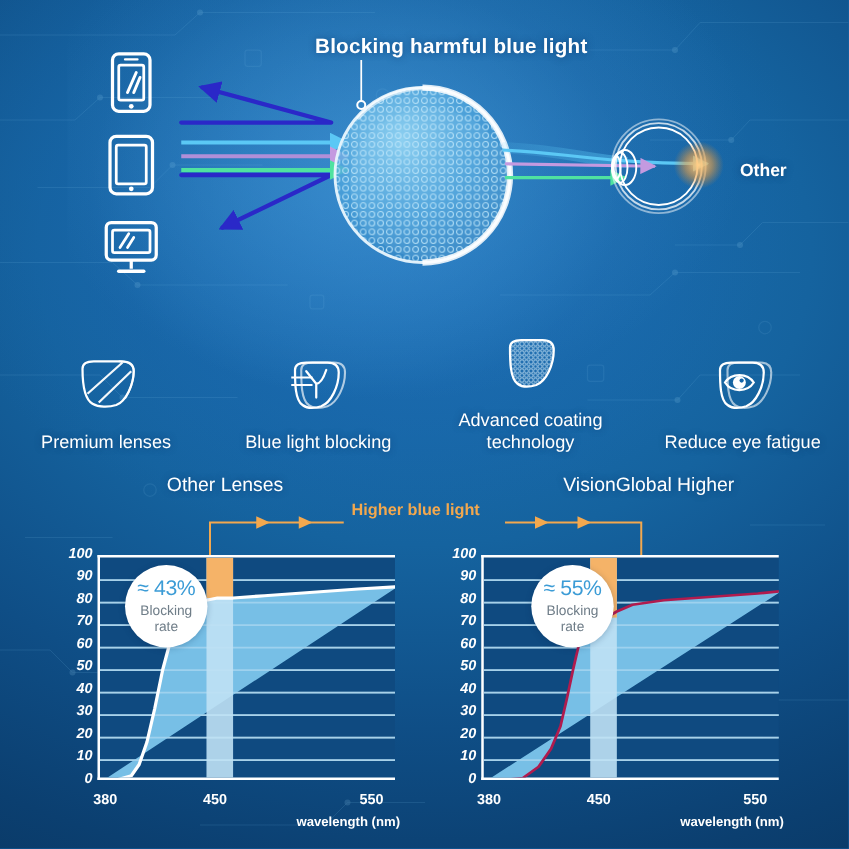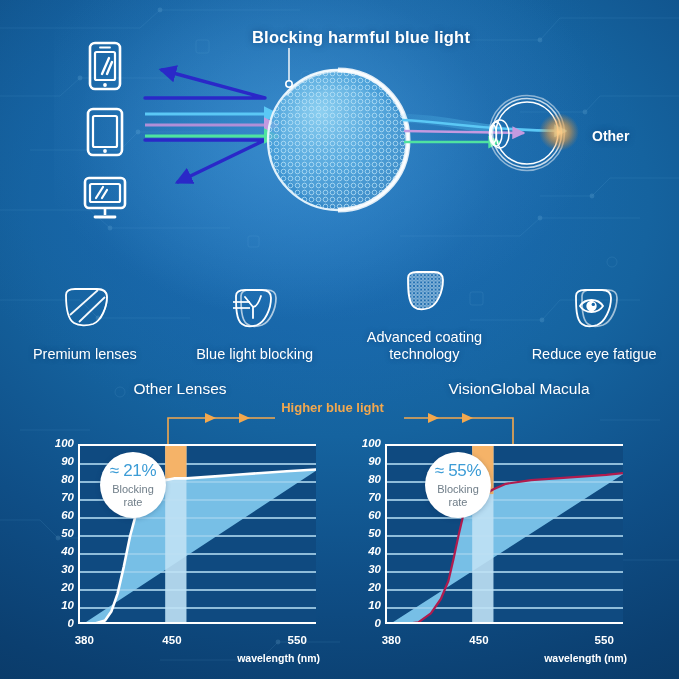--- a/index.html
+++ b/index.html
@@ -385,31 +385,31 @@
             </svg>
         </div>
         <div class="xlabels" id="xl-0">
             <div class="xlab" style="left: 6.26316px; top: 4px;">380</div>
             <div class="xlab" style="left: 93.9474px; top: 4px;">450</div>
             <div class="xlab" style="left: 219.211px; top: 4px;">550</div>
           </div>
         <div class="xaxis-title">wavelength (nm)</div>
 
         <div class="badge" style="left:22px; top:8px;">
-          <div class="badge-pct">≈ 21%</div>
+          <div class="badge-pct">≈ 43%</div>
           <div class="badge-sub">
             <span>Blocking</span><br>
             <span>rate</span>
           </div>
         </div>
       </div>
     </div>
 
     <div class="chart-block chart-right">
-      <div class="chart-title">VisionGlobal Macula</div>
+      <div class="chart-title">VisionGlobal Higher</div>
 
       <div class="plot-wrap">
         <div class="ylabels" id="yl-1">
             <div class="ylab" style="top: 5px;">100</div>
             <div class="ylab" style="top: 23px;">90</div>
             <div class="ylab" style="top: 41px;">80</div>
             <div class="ylab" style="top: 59px;">70</div>
             <div class="ylab" style="top: 77px;">60</div>
             <div class="ylab" style="top: 95px;">50</div>
             <div class="ylab" style="top: 113px;">40</div>

